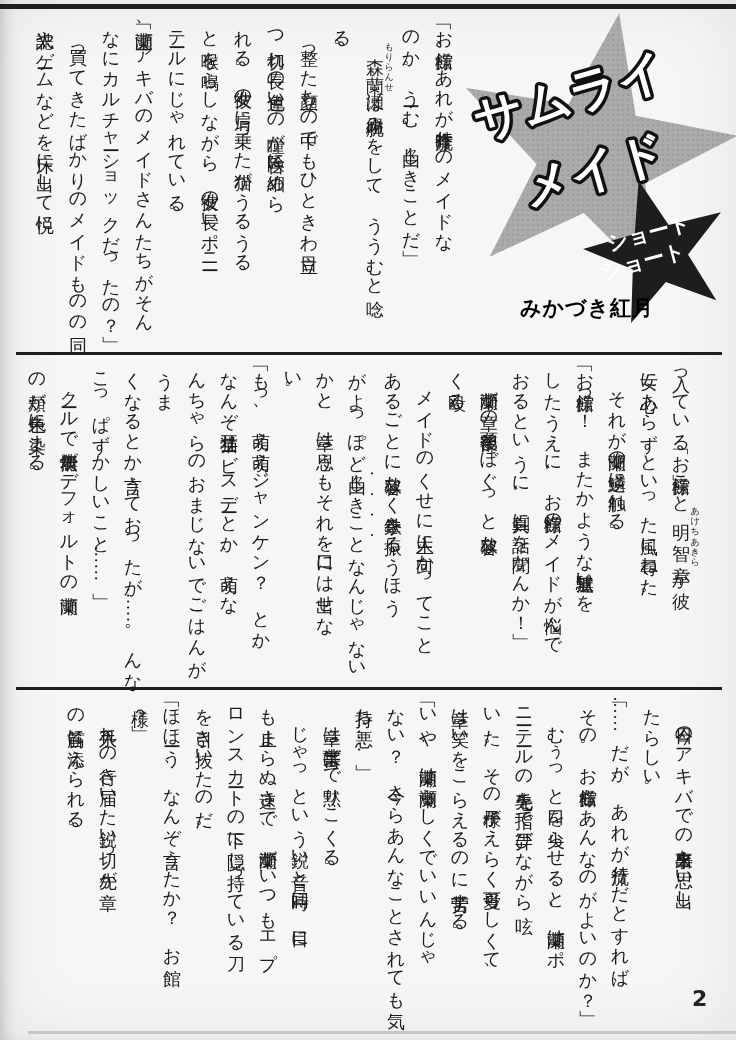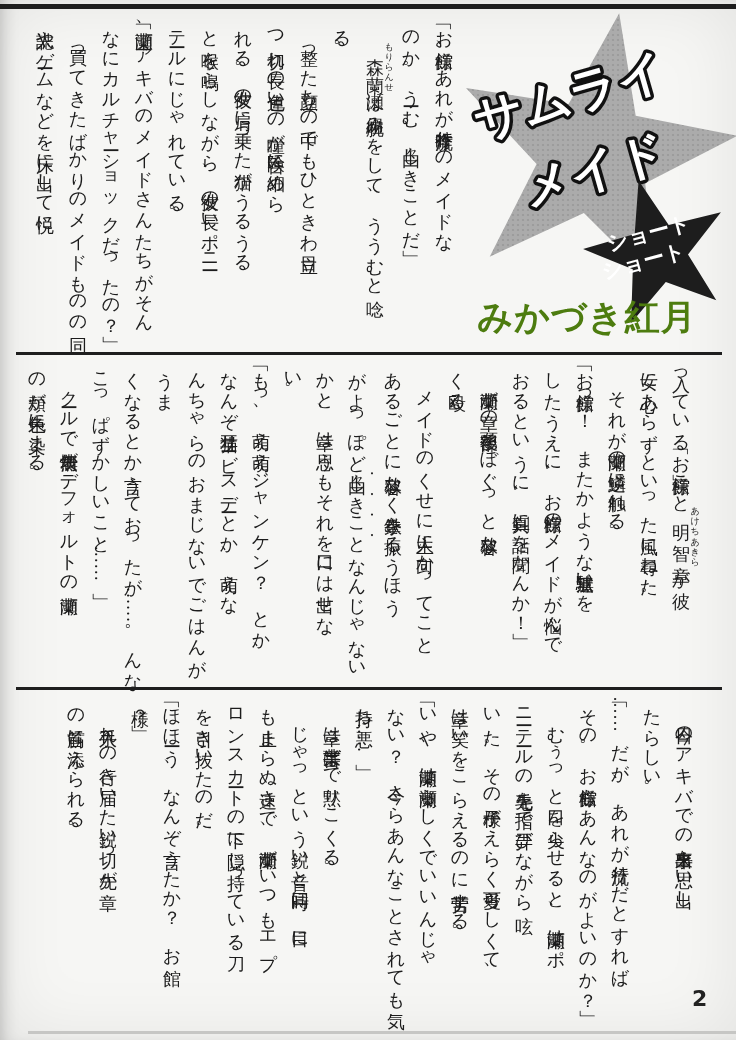--- a/index.html
+++ b/index.html
@@ -25,21 +25,21 @@
   .indent{text-indent:1em;}
   ruby rt{font-size:9px;letter-spacing:0;}
   .em{-webkit-text-emphasis:filled dot #1c1c1c;text-emphasis:filled dot #1c1c1c;}
   .title-art{position:absolute;left:446px;top:8px;width:295px;height:335px;}
   .title-text{
     font-family:"DejaVu Sans","Liberation Sans",sans-serif;font-weight:bold;
   }
   .author{
     position:absolute;left:468px;top:294px;width:238px;
     font-family:"DejaVu Serif","Liberation Serif",serif;font-weight:bold;
-    font-size:35px;letter-spacing:1px;text-align:center;color:#4d7c0f;
+    font-size:21px;letter-spacing:1px;text-align:center;color:#000000;
   }
   .page-number{
     position:absolute;left:692px;top:986px;
     font-family:"DejaVu Sans","Liberation Sans",sans-serif;
     font-weight:bold;font-size:22px;color:#222;
   }
 </style>
 </head>
 <body>
 

